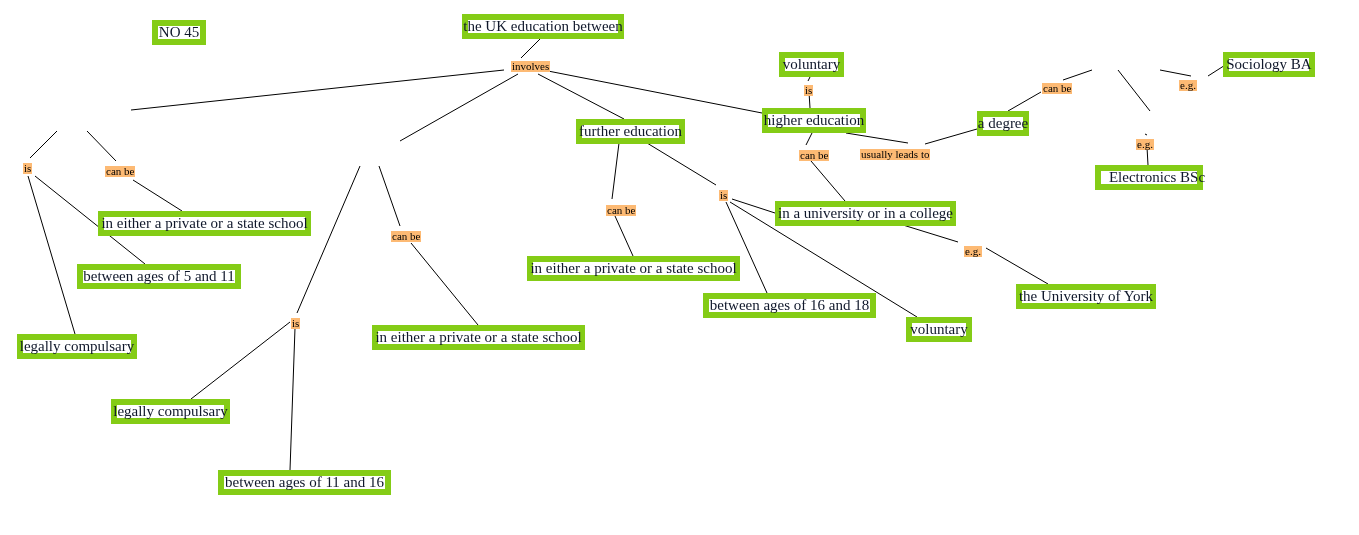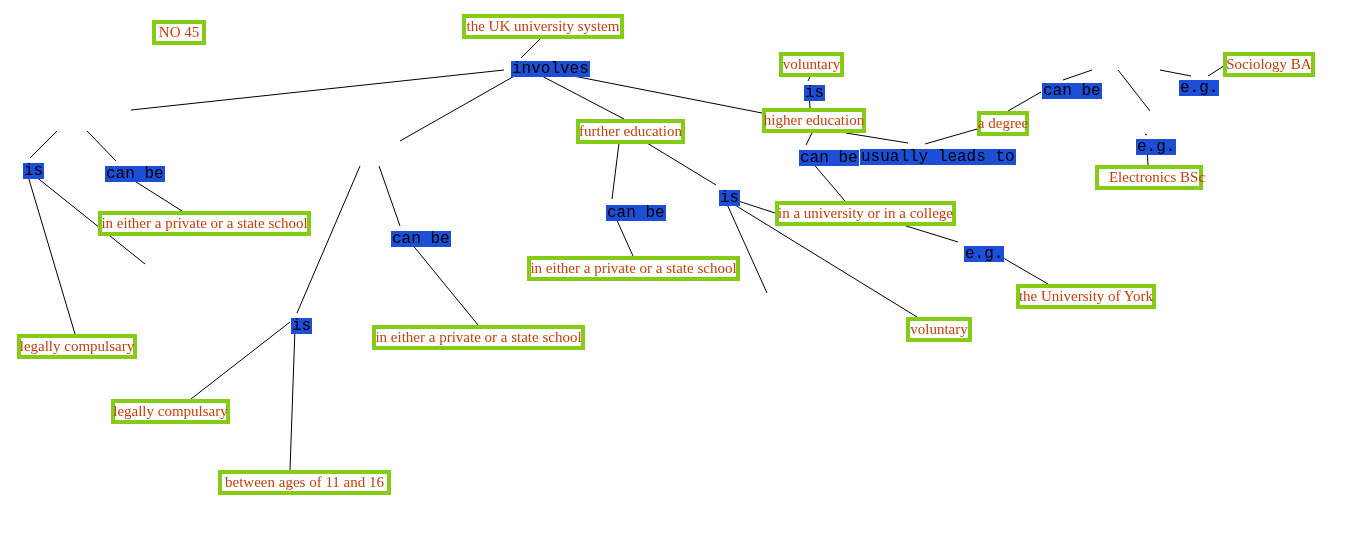--- a/index.html
+++ b/index.html
@@ -19,38 +19,38 @@
     position: absolute;
     left: 0;
     top: 0;
     width: 1359px;
     height: 535px;
     pointer-events: none;
   }
   .node {
     position: absolute;
     box-sizing: border-box;
-    border: 4px solid #84cc16;
+    border: 6px solid #84cc16;
     background: #ffffff;
     font-family: "Liberation Serif", serif;
     font-size: 15px;
     line-height: 1;
-    color: #c2410c;
+    color: #0f172a;
     display: flex;
     align-items: center;
     justify-content: center;
     white-space: nowrap;
     padding: 0 4px;
   }
   .link-label {
     position: absolute;
-    font-family: Liberation Mono, monospace;
-    font-size: 16px;
+    font-family: Liberation Serif, serif;
+    font-size: 11px;
     color: #000000;
-    background: #1d4ed8;
+    background: #fdba74;
     line-height: 1;
     white-space: nowrap;
     padding: 0 1px;
   }
 </style>
 </head>
 <body>
 
 <div id="canvas">
   <svg id="edges" viewBox="0 0 1359 535" width="1359" height="535" xmlns="http://www.w3.org/2000/svg">
@@ -85,33 +85,35 @@
       <line x1="1092" y1="70" x2="1063" y2="80" stroke="#000000" stroke-width="1"></line>
       <line x1="1118" y1="70" x2="1150" y2="111" stroke="#000000" stroke-width="1"></line>
       <line x1="1160" y1="70" x2="1191" y2="76" stroke="#000000" stroke-width="1"></line>
       <line x1="1208" y1="76" x2="1230" y2="62" stroke="#000000" stroke-width="1"></line>
       <line x1="1147" y1="135" x2="1145" y2="134" stroke="#000000" stroke-width="1"></line>
       <line x1="1147" y1="147" x2="1148" y2="165" stroke="#000000" stroke-width="1"></line>
       <line x1="903" y1="225" x2="958" y2="242" stroke="#000000" stroke-width="1"></line>
       <line x1="986" y1="248" x2="1048" y2="284" stroke="#000000" stroke-width="1"></line>
     </svg>
 <div class="node" style="left: 152px; top: 20px; width: 54px; height: 25px;">NO 45</div>
-    <div class="node" style="left: 462px; top: 14px; width: 162px; height: 25px;">the UK university system</div>
+    <div class="node" style="left: 462px; top: 14px; width: 162px; height: 25px;">the UK education between</div>
     <div class="node" style="left: 576px; top: 119px; width: 109px; height: 25px;">further education</div>
     <div class="node" style="left: 762px; top: 108px; width: 104px; height: 25px;">higher education</div>
     <div class="node" style="left: 779px; top: 52px; width: 65px; height: 25px;">voluntary</div>
     <div class="node" style="left: 977px; top: 111px; width: 52px; height: 25px;">a degree</div>
     <div class="node" style="left: 1223px; top: 52px; width: 92px; height: 25px;">Sociology BA</div>
     <div class="node" style="left: 1095px; top: 165px; width: 108px; height: 25px; padding-left: 20px;">Electronics BSc</div>
     <div class="node" style="left: 98px; top: 211px; width: 213px; height: 25px;">in either a private or a state school</div>
+    <div class="node" style="left: 77px; top: 264px; width: 164px; height: 25px;">between ages of 5 and 11</div>
     <div class="node" style="left: 17px; top: 334px; width: 120px; height: 25px;">legally compulsary</div>
     <div class="node" style="left: 372px; top: 325px; width: 213px; height: 25px;">in either a private or a state school</div>
     <div class="node" style="left: 111px; top: 399px; width: 119px; height: 25px;">legally compulsary</div>
     <div class="node" style="left: 202px; top: 470px; width: 173px; height: 25px; margin-left: 16px;">between ages of 11 and 16</div>
     <div class="node" style="left: 527px; top: 256px; width: 213px; height: 25px;">in either a private or a state school</div>
+    <div class="node" style="left: 703px; top: 293px; width: 173px; height: 25px;">between ages of 16 and 18</div>
     <div class="node" style="left: 906px; top: 317px; width: 66px; height: 25px;">voluntary</div>
     <div class="node" style="left: 775px; top: 201px; width: 181px; height: 25px;">in a university or in a college</div>
     <div class="node" style="left: 1016px; top: 284px; width: 140px; height: 25px;">the University of York</div>
     <div class="link-label" style="left: 511px; top: 61px;">involves</div>
     <div class="link-label" style="left: 23px; top: 163px;">is</div>
     <div class="link-label" style="left: 105px; top: 166px;">can be</div>
     <div class="link-label" style="left: 391px; top: 231px;">can be</div>
     <div class="link-label" style="left: 291px; top: 318px;">is</div>
     <div class="link-label" style="left: 606px; top: 205px;">can be</div>
     <div class="link-label" style="left: 719px; top: 190px;">is</div>

